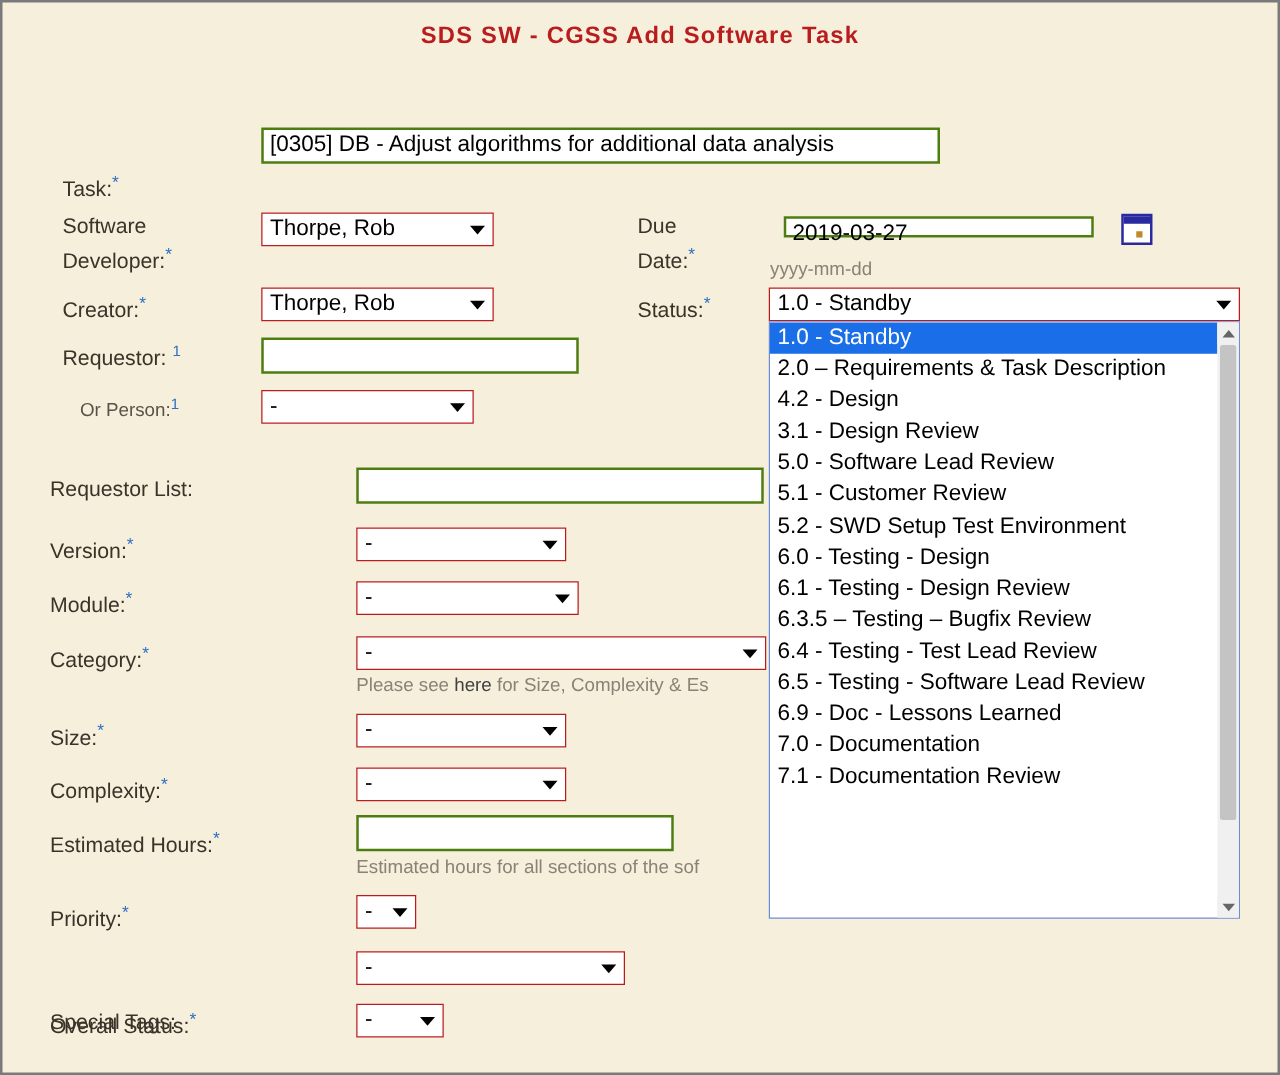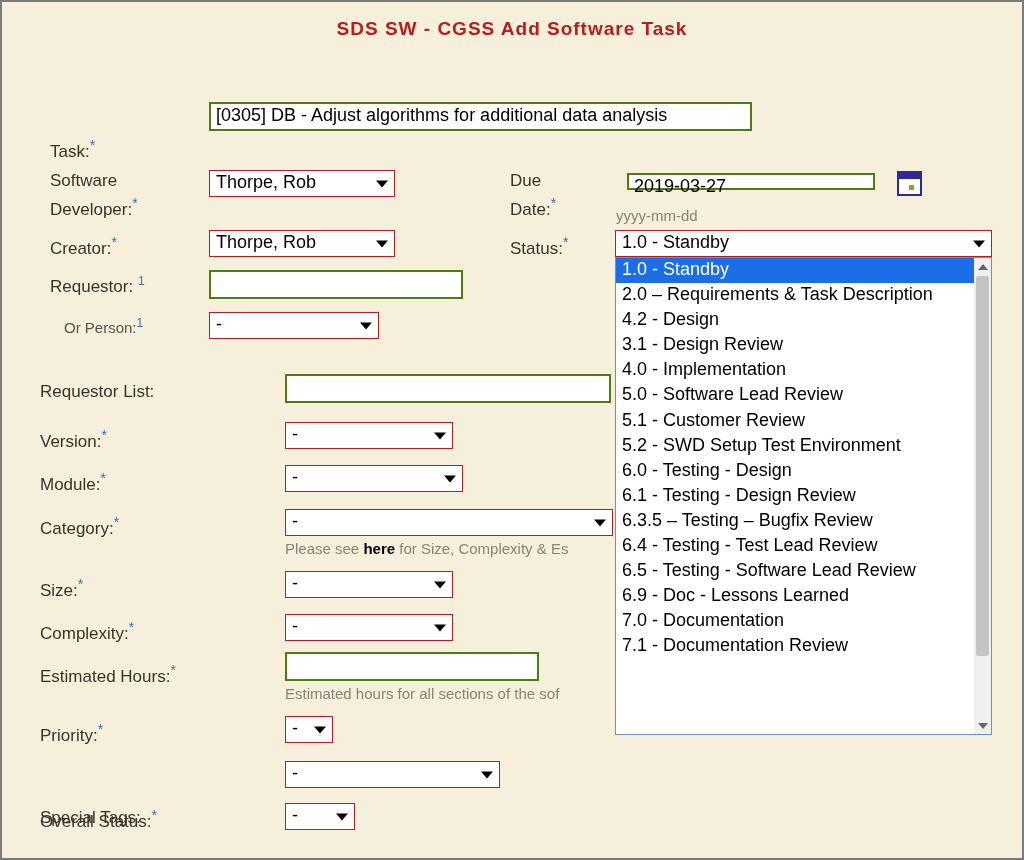--- a/index.html
+++ b/index.html
@@ -58,21 +58,21 @@
     border-left: 6px solid transparent;
     border-right: 6px solid transparent;
     border-top: 7px solid #000;
     transform: translateY(-50%);
   }
   .helptext {
     position: absolute;
     color: #8a8275;
     font-size: 15px;
   }
-  .helptext a { color: #000000; text-decoration: none; font-weight: bold; }
+  .helptext a { color: #404040; text-decoration: none; }
   .dateicon {
     position: absolute;
     width: 25px; height: 25px;
     border: 2px solid #2a2aa0;
     background: #fff;
   }
   .dateicon .bar { position:absolute; top:0; left:0; right:0; height:6px; background:#2a2aa0; }
   .dateicon .dot { position:absolute; width:5px; height:5px; background:#c08a2a; top:12px; left:10px; }
   
   .dropdown {
@@ -242,21 +242,20 @@
     <div class="sel" style="left:283px; top:741px; width:70px; height:27px;">
       <span>-</span><span class="caret"></span>
     </div>
 
     <div class="dropdown" style="left:613px; top:195px; width:377px; height:478px;">
       <div class="opts" id="status-opts">
           <div class="opt sel-opt">1.0 - Standby</div>
           <div class="opt">2.0 – Requirements &amp; Task Description</div>
           <div class="opt">4.2 - Design</div>
           <div class="opt">3.1 - Design Review</div>
-          <div class="opt">4.0 - Implementation</div>
           <div class="opt">5.0 - Software Lead Review</div>
           <div class="opt">5.1 - Customer Review</div>
           <div class="opt">5.2 - SWD Setup Test Environment</div>
           <div class="opt">6.0 - Testing - Design</div>
           <div class="opt">6.1 - Testing - Design Review</div>
           <div class="opt">6.3.5 – Testing – Bugfix Review</div>
           <div class="opt">6.4 - Testing - Test Lead Review</div>
           <div class="opt">6.5 - Testing - Software Lead Review</div>
           <div class="opt">6.9 - Doc - Lessons Learned</div>
           <div class="opt">7.0 - Documentation</div>

